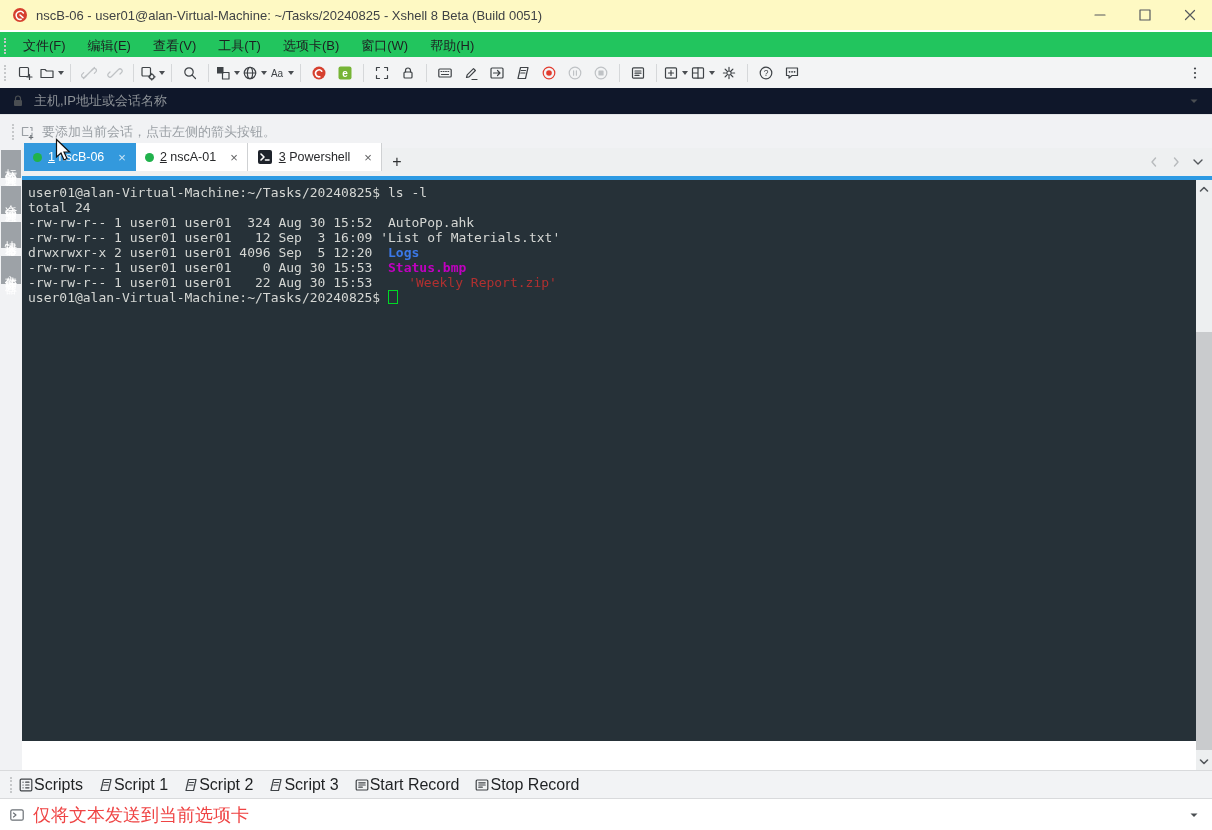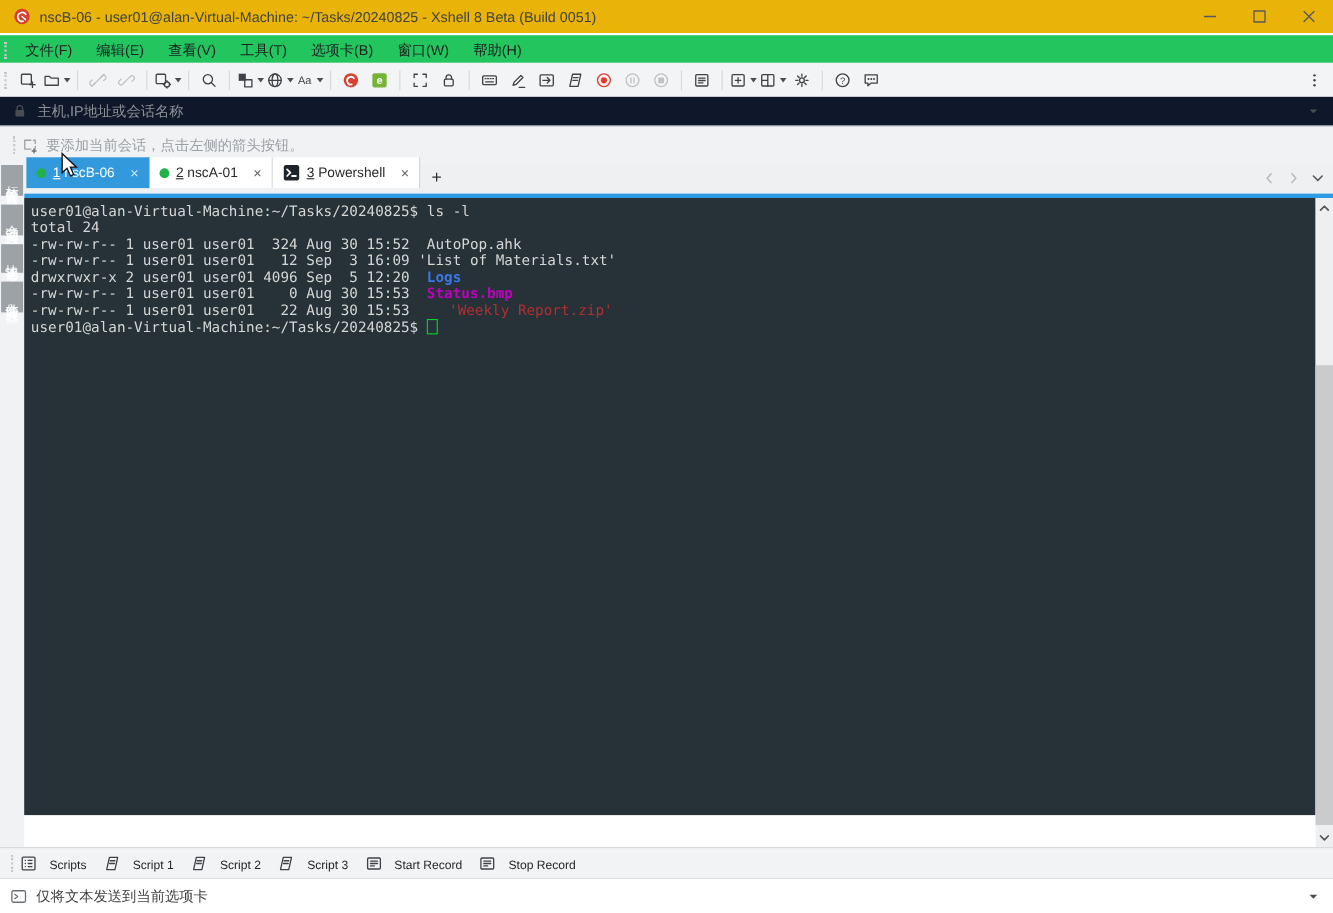--- a/index.html
+++ b/index.html
@@ -4,21 +4,21 @@
 <style>
   html,body{margin:0;padding:0}
   body{width:1212px;height:830px;position:relative;overflow:hidden;background:#fff;
        font-family:"Liberation Sans","DejaVu Sans",sans-serif;-webkit-font-smoothing:antialiased}
   .row{position:absolute;left:0;right:0;display:flex;align-items:center;box-sizing:border-box}
   .grip{align-self:center;height:16px;border-left:2px dotted #c6c8ca;margin:0 6px 0 4px}
   .ic{display:inline-flex;align-items:center;justify-content:center}
   .ic svg{display:block}
 
   
-  #titlebar{top:0;height:30px;background:#eab308;padding-left:12px}
+  #titlebar{top:0;height:30px;background:#fef9c3;padding-left:12px}
   #title-text{font-size:13px;color:#3f4245;margin-left:8px;white-space:nowrap}
   #win-controls{position:absolute;right:0;top:0;height:30px;display:flex}
   .win-btn{width:45px;height:30px;display:flex;align-items:center;justify-content:center;color:#55595e}
 
   
   #menubar{top:32px;height:27px;background:#22c55e}
   .menu-item{padding:4px 11px;font-size:13px;color:#1d1f21;cursor:default;white-space:nowrap}
 
   
   #toolbar{top:57px;height:31px;background:#f3f4f5}
@@ -59,25 +59,25 @@
   .cursor{display:inline-block;width:8px;height:12px;border:1.5px solid #00d926;vertical-align:-2px}
 
   
   #scrollbar{position:absolute;right:0;top:180px;width:16px;height:590px;background:#edeff0}
   .sb-btn{position:absolute;left:0;width:16px;height:17px;display:flex;align-items:center;justify-content:center}
   #sb-up{top:0}#sb-down{bottom:0}
   #sb-thumb{position:absolute;left:0;width:16px;top:152px;height:418px;background:#c9cbcd}
 
   
   #scriptsbar{top:770px;height:28px;background:#f2f3f5;border-top:1px solid #d9dadc;padding-left:6px;gap:0}
-  .script-item{display:inline-flex;align-items:flex-end;gap:11px;font-size:11px;color:#1f2123;margin-right:15px;cursor:default;white-space:nowrap}
+  .script-item{display:inline-flex;align-items:center;gap:0;font-size:16px;color:#1f2123;margin-right:15px;cursor:default;white-space:nowrap}
 
   
   #sendbar{top:798px;height:32px;background:#fff;border-top:1px solid #d9dadc;padding-left:9px}
-  #send-placeholder{font-size:13px;color:#404040;margin-left:8px}
+  #send-placeholder{font-size:18px;color:#ef4444;margin-left:8px}
   #send-caret{position:absolute;right:10px}
 
   
   #mouse-cursor{position:absolute;left:55px;top:138px;z-index:50;pointer-events:none}
 </style>
 </head>
 <body>
 
 <div class="row" id="titlebar">
   <span class="ic" id="app-logo">

